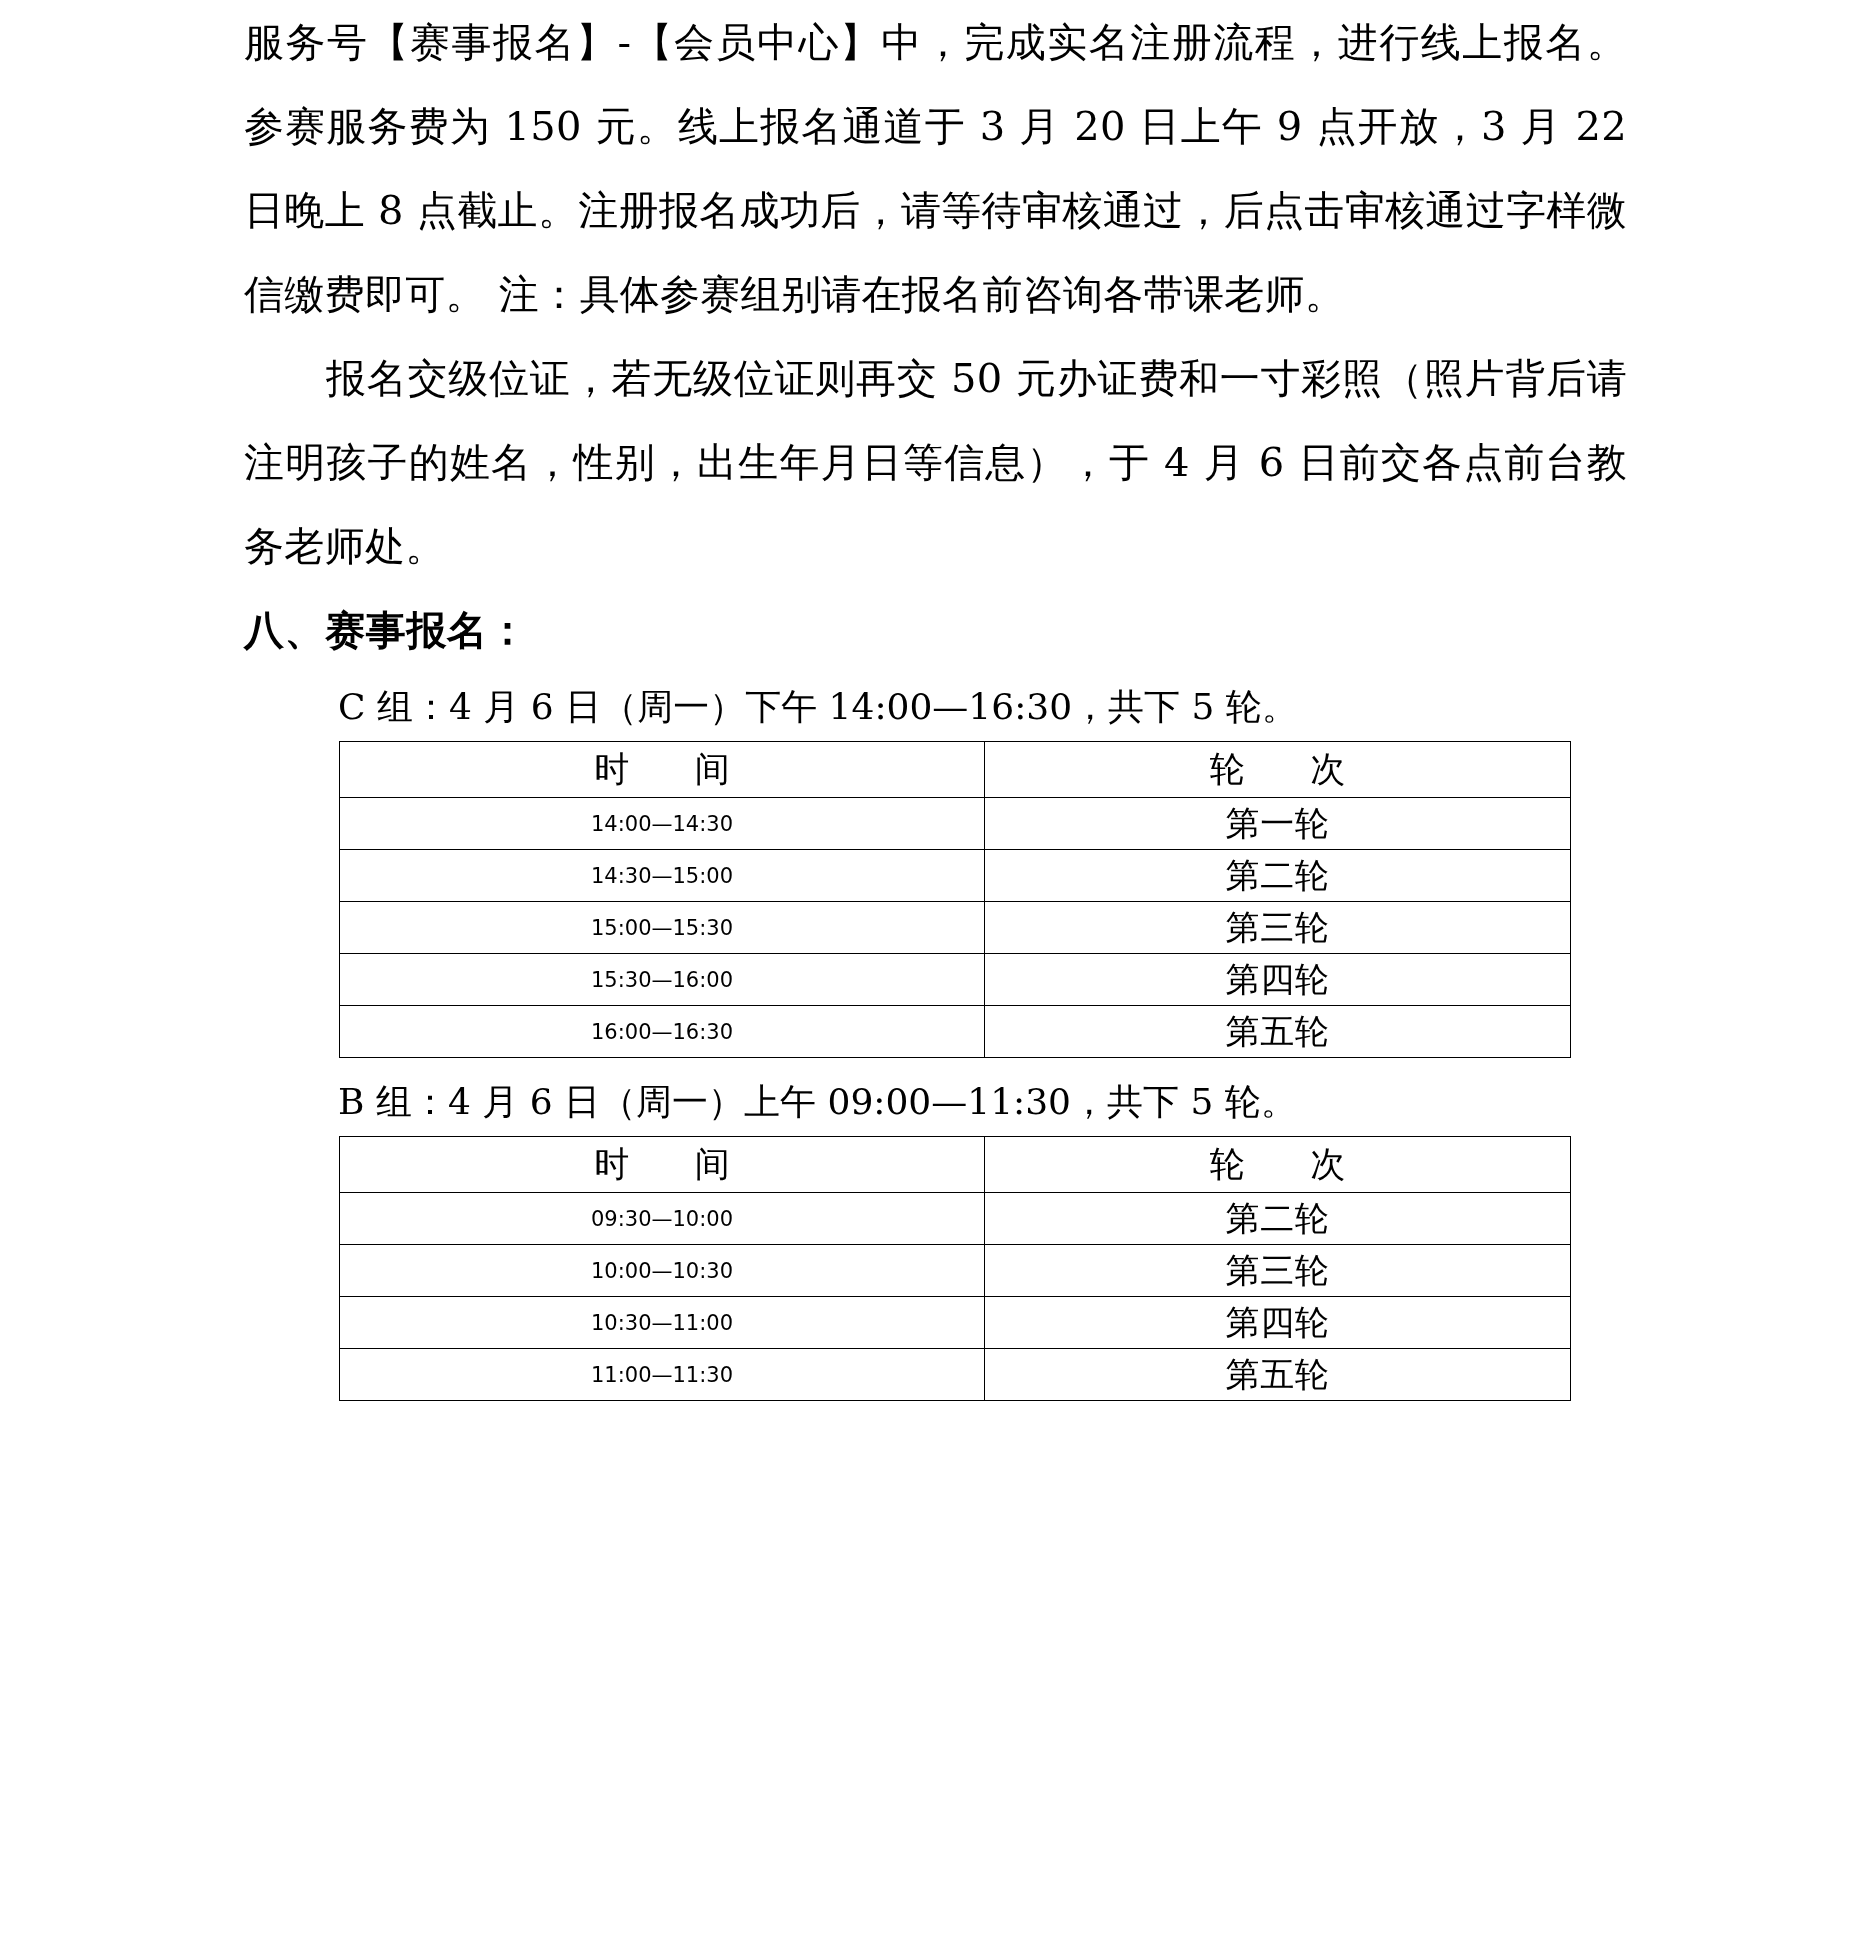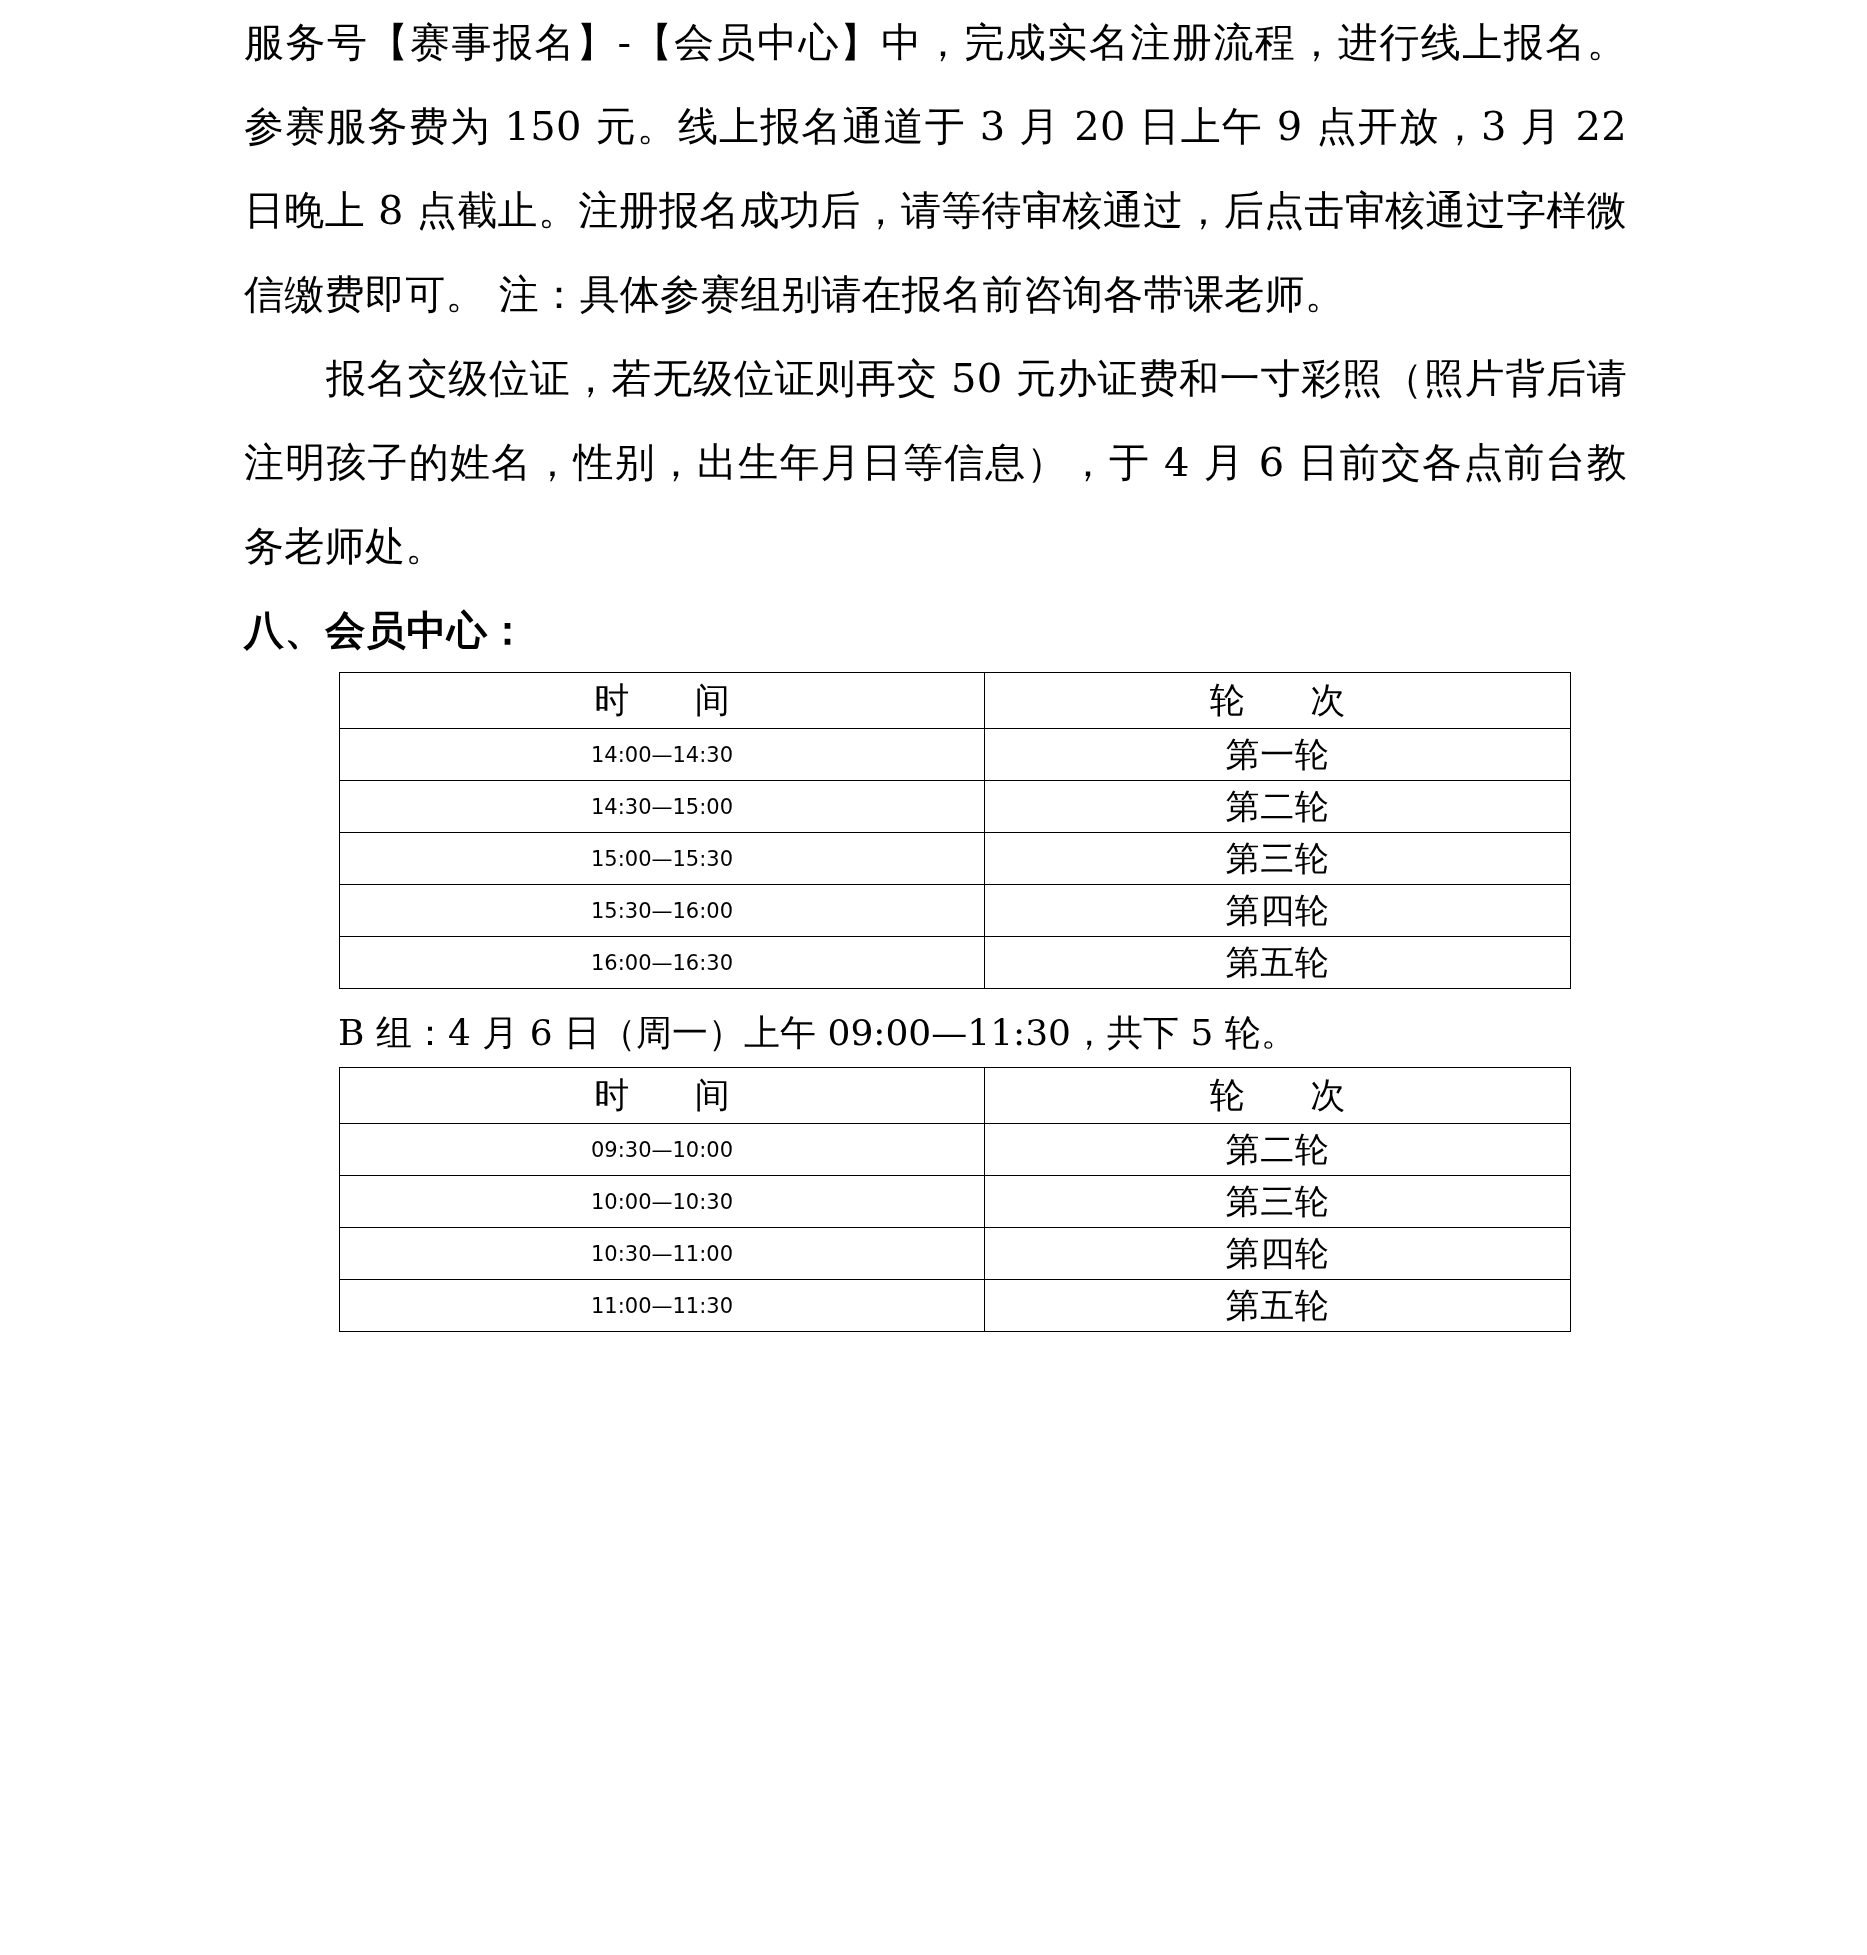--- a/index.html
+++ b/index.html
@@ -95,22 +95,23 @@
 </style>
 </head>
 <body>
 
 <div class="page">
 
   <p class="para">服务号【赛事报名】-【会员中心】中，完成实名注册流程，进行线上报名。参赛服务费为 150 元。线上报名通道于 3 月 20 日上午 9 点开放，3 月 22 日晚上 8 点截止。注册报名成功后，请等待审核通过，后点击审核通过字样微信缴费即可。 注：具体参赛组别请在报名前咨询各带课老师。</p>
 
   <p class="para indent">报名交级位证，若无级位证则再交 50 元办证费和一寸彩照（照片背后请注明孩子的姓名，性别，出生年月日等信息），于 4 月 6 日前交各点前台教务老师处。</p>
 
-  <h2 class="section-heading">八、会员中心：</h2>
+  <h2 class="section-heading">八、赛事报名：</h2>
 
+  <p class="group-line">C 组：4 月 6 日（周一）下午 14:00—16:30，共下 5 轮。</p>
 
   <table class="sched-table">
     <colgroup>
       <col class="c-time">
       <col class="c-round">
     </colgroup>
     <thead>
       <tr>
         <th>时　间</th>
         <th>轮　次</th>

